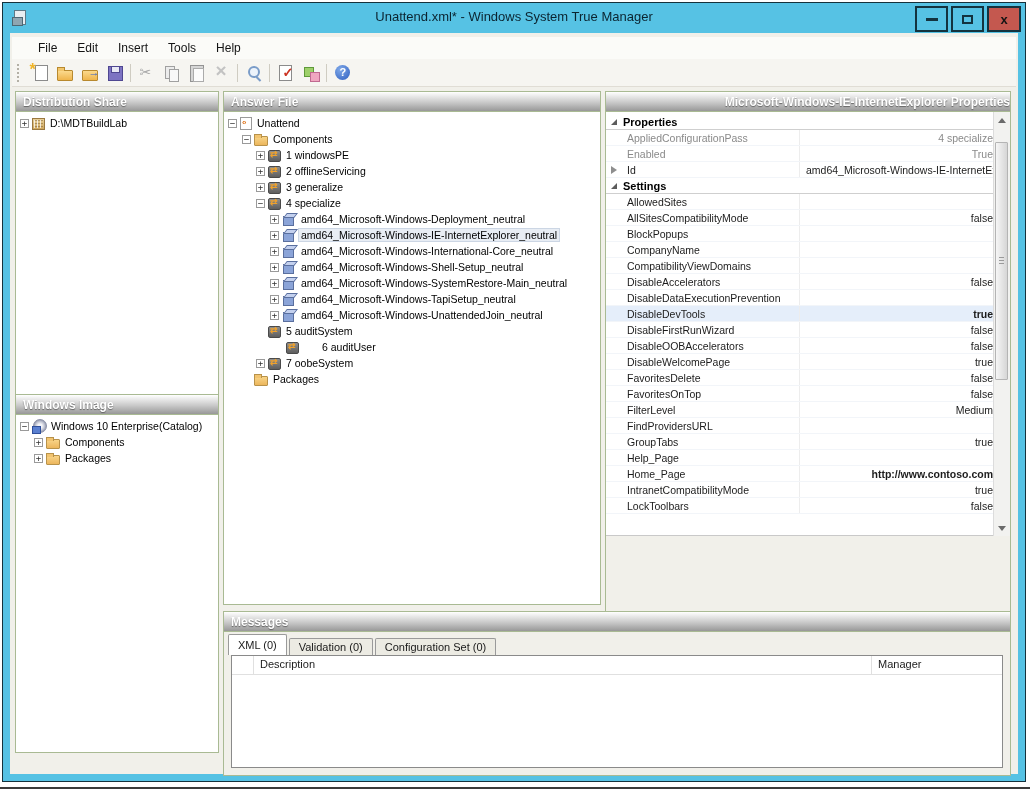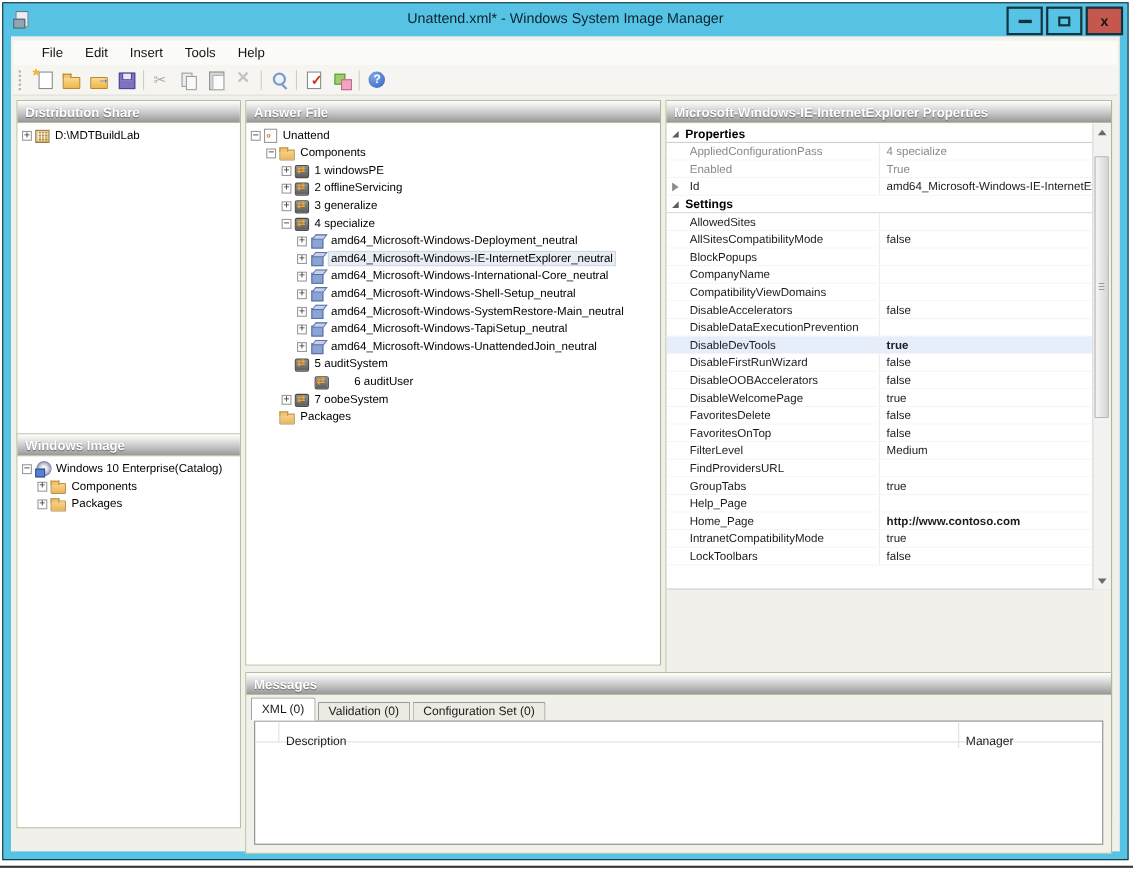--- a/index.html
+++ b/index.html
@@ -64,21 +64,21 @@
   
   .panel{position:absolute;background:#fff;border:1px solid #a9ba93;box-sizing:border-box;}
   .panel-header{height:20px;background:linear-gradient(#ffffff,#c9c9c9 55%,#989898);
     border-bottom:1px solid #a9ba93;color:#fff;font-weight:bold;font-size:12px;
     padding:3px 0 0 7px;box-sizing:border-box;text-shadow:0 1px 1px rgba(95,95,95,.95);white-space:nowrap;overflow:hidden;}
   .panel-body{position:absolute;left:0;right:0;top:20px;bottom:0;overflow:hidden;background:#fff;}
 
   #panel-distribution-share{left:5px;top:58px;width:204px;height:315px;}
   #panel-windows-image{left:5px;top:361px;width:204px;height:359px;}
   #panel-answer-file{left:213px;top:58px;width:378px;height:514px;}
-  #panel-properties{left:595px;top:58px;width:406px;height:654px;}
+  #panel-properties{left:595px;top:58px;width:406px;height:654px;text-align:right;}
   #panel-messages{left:213px;top:578px;width:788px;height:165px;}
 
   
   .tree{padding-top:3px;font-size:10.5px;color:#000;}
   .tree-row{height:16px;display:flex;align-items:center;white-space:nowrap;}
   .expander{width:9px;height:9px;box-sizing:border-box;border:1px solid #9a9a9a;background:#fff;
     font-size:9px;line-height:6px;text-align:center;color:#333;margin-right:3px;flex:none;
     font-family:"DejaVu Sans Mono",monospace;}
   .expander.hidden{visibility:hidden;}
   .ticon{width:14px;height:14px;margin-right:3px;position:relative;flex:none;}
@@ -131,34 +131,34 @@
   .desc-title{font-weight:bold;margin-bottom:3px;}
 
   
   #panel-messages .panel-body{background:#f1f0ea;}
   .tabs{position:absolute;left:4px;top:2px;height:21px;display:flex;align-items:flex-end;}
   .tab{padding:2px 9px 0;font-size:11px;border:1px solid #9a9a9a;border-bottom:none;background:#ecebe3;
     margin-right:2px;height:17px;box-sizing:border-box;border-radius:2px 2px 0 0;color:#1a1a1a;}
   .tab.active{background:#fff;height:21px;padding-top:4px;position:relative;z-index:2;}
   .msg-table{position:absolute;left:7px;right:7px;top:23px;bottom:7px;background:#fff;border:1px solid #8a8a8a;box-sizing:border-box;}
   .msg-thead{height:18px;display:flex;border-bottom:1px solid #e0e0e0;font-size:11px;color:#1c1c1c;}
-  .msg-th{padding:12px 6px;border-right:1px solid #e0e0e0;box-sizing:border-box;white-space:nowrap;}
+  .msg-th{padding:2px 6px;border-right:1px solid #e0e0e0;box-sizing:border-box;white-space:nowrap;}
   .msg-th-first{width:22px;flex:none;padding:0;}
   .msg-th-0{width:618px;flex:none;}
   .msg-th-1{flex:1;border-right:none;}
 </style>
 </head>
 <body>
 
 <div class="page">
   <div class="window">
 
     <div class="titlebar">
       <span class="app-icon"></span>
-      <div class="title-text">Unattend.xml* - Windows System Image Manager</div>
+      <div class="title-text">Unattend.xml* - Windows System True Manager</div>
       <div class="win-controls">
         <div class="win-btn">
             <span class="glyph-min"></span>
           </div>
         <div class="win-btn">
             <span class="glyph-max"></span>
           </div>
         <div class="win-btn close">
             <span class="glyph-close">x</span>
           </div>

